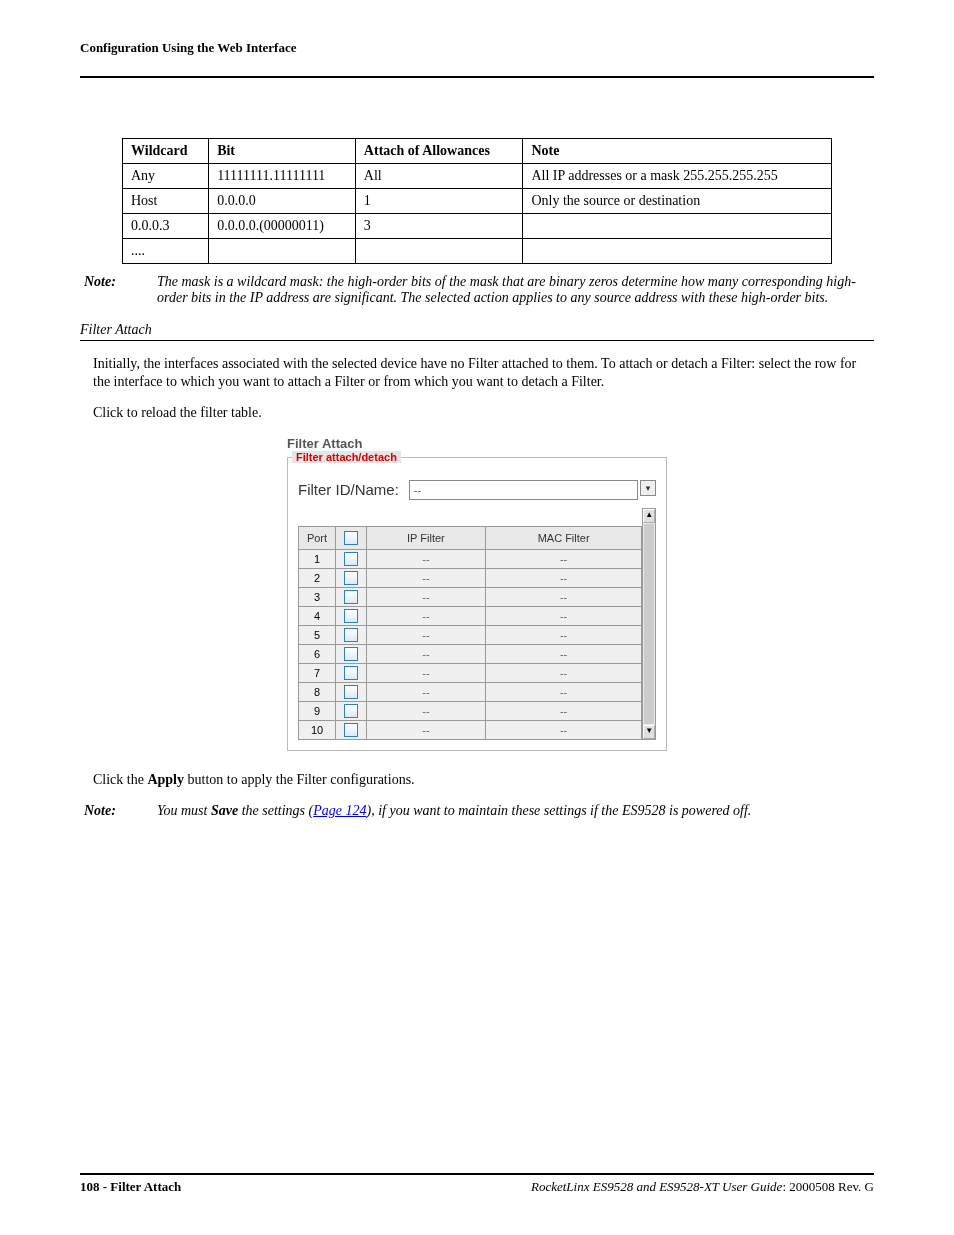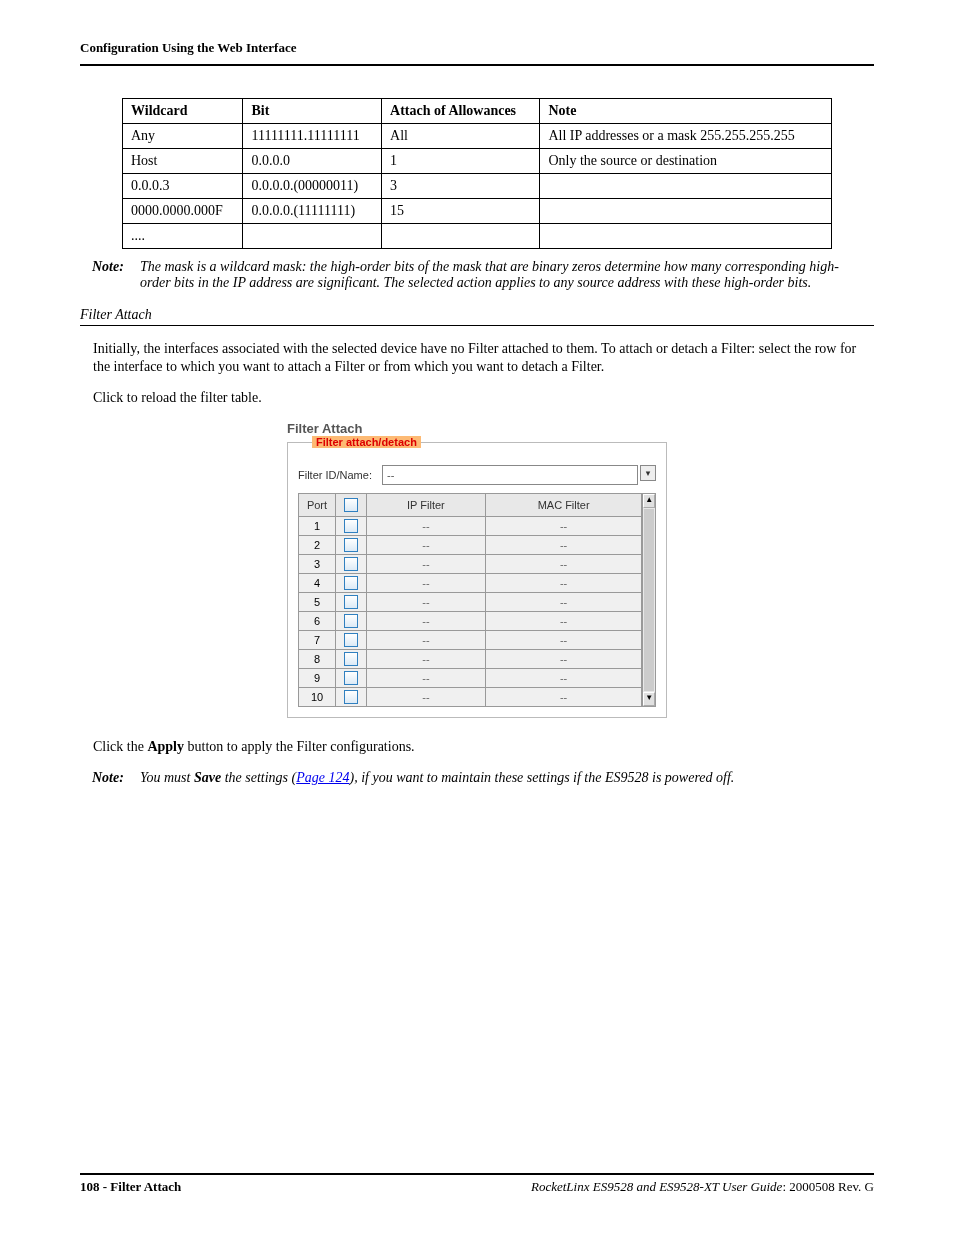--- a/index.html
+++ b/index.html
@@ -11,41 +11,42 @@
     color: #000;
     width: 794px;
     min-height: 1155px;
     position: relative;
     box-sizing: content-box;
   }
   .header {
     font-weight: bold;
     font-size: 13px;
     border-bottom: 2px solid #000;
-    padding-bottom: 8px;
-    margin-bottom: 32px;
+    padding-bottom: 20px;
+    margin-bottom: 60px;
   }
   .wildcard-table {
     border-collapse: collapse;
     margin: 0 auto 10px;
     width: 710px;
   }
   .wildcard-table th, .wildcard-table td {
     border: 1px solid #000;
     padding: 4px 8px;
     text-align: left;
     vertical-align: top;
   }
   .wildcard-table th {
     font-weight: bold;
     text-align: left;
   }
   .note-block {
     display: flex;
-    margin: 6px 12px 14px;
+    margin: 6px 4px 14px;
+    gap: 25px;
   }
   .note-label {
     font-style: italic;
     font-weight: bold;
     margin-right: 6px;
     min-width: 42px;
   }
   .note-text {
     font-style: italic;
     flex: 1;
@@ -77,34 +78,34 @@
     margin-bottom: 6px;
   }
   .fieldset {
     border: 1px solid #bbb;
     position: relative;
     padding: 22px 10px 10px;
   }
   .legend {
     position: absolute;
     top: -7px;
-    left: 24px;
-    background: #fdba74;
+    left: 4px;
+    background: #e5e5e5;
     color: #d00;
     font-weight: bold;
     padding: 0 4px;
     font-size: 11px;
   }
   .idrow {
     display: flex;
     align-items: center;
     gap: 10px;
     margin-bottom: 8px;
   }
-  .idname-label { color: #333; font-size: 11px; }
+  .idname-label { color: #333; font-size: 15px; }
   .idname-input {
     flex: 1;
     height: 18px;
     border: 1px solid #888;
     background: #fff;
     font-size: 11px;
     padding: 0 4px;
     color: #555;
     display: flex;
     align-items: center;
@@ -125,20 +126,21 @@
     margin-left: 2px;
     font-size: 9px;
     color: #333;
   }
   .port-table-wrap {
     display: flex;
   }
   .port-table {
     border-collapse: collapse;
     width: 100%;
+    margin-top: 18px;
   }
   .port-table th, .port-table td {
     border: 1px solid #999;
     text-align: center;
     padding: 2px 3px;
     background: #f0f0f0;
   }
   .port-table th {
     background: #e8e8e8;
     font-weight: normal;
@@ -235,26 +237,20 @@
         <td>1</td>
         <td>Only the source or destination</td>
       </tr>
       <tr>
         <td>0.0.0.3</td>
         <td>0.0.0.0.(00000011)</td>
         <td>3</td>
         <td></td>
       </tr>
       <tr>
-        <td>0000.0000.000F</td>
-        <td>0.0.0.0.(11111111)</td>
-        <td>15</td>
-        <td></td>
-      </tr>
-      <tr>
         <td>....</td>
         <td></td>
         <td></td>
         <td></td>
       </tr>
     </tbody>
 </table>
 
 <div class="note-block">
   <span class="note-label">Note:</span>

